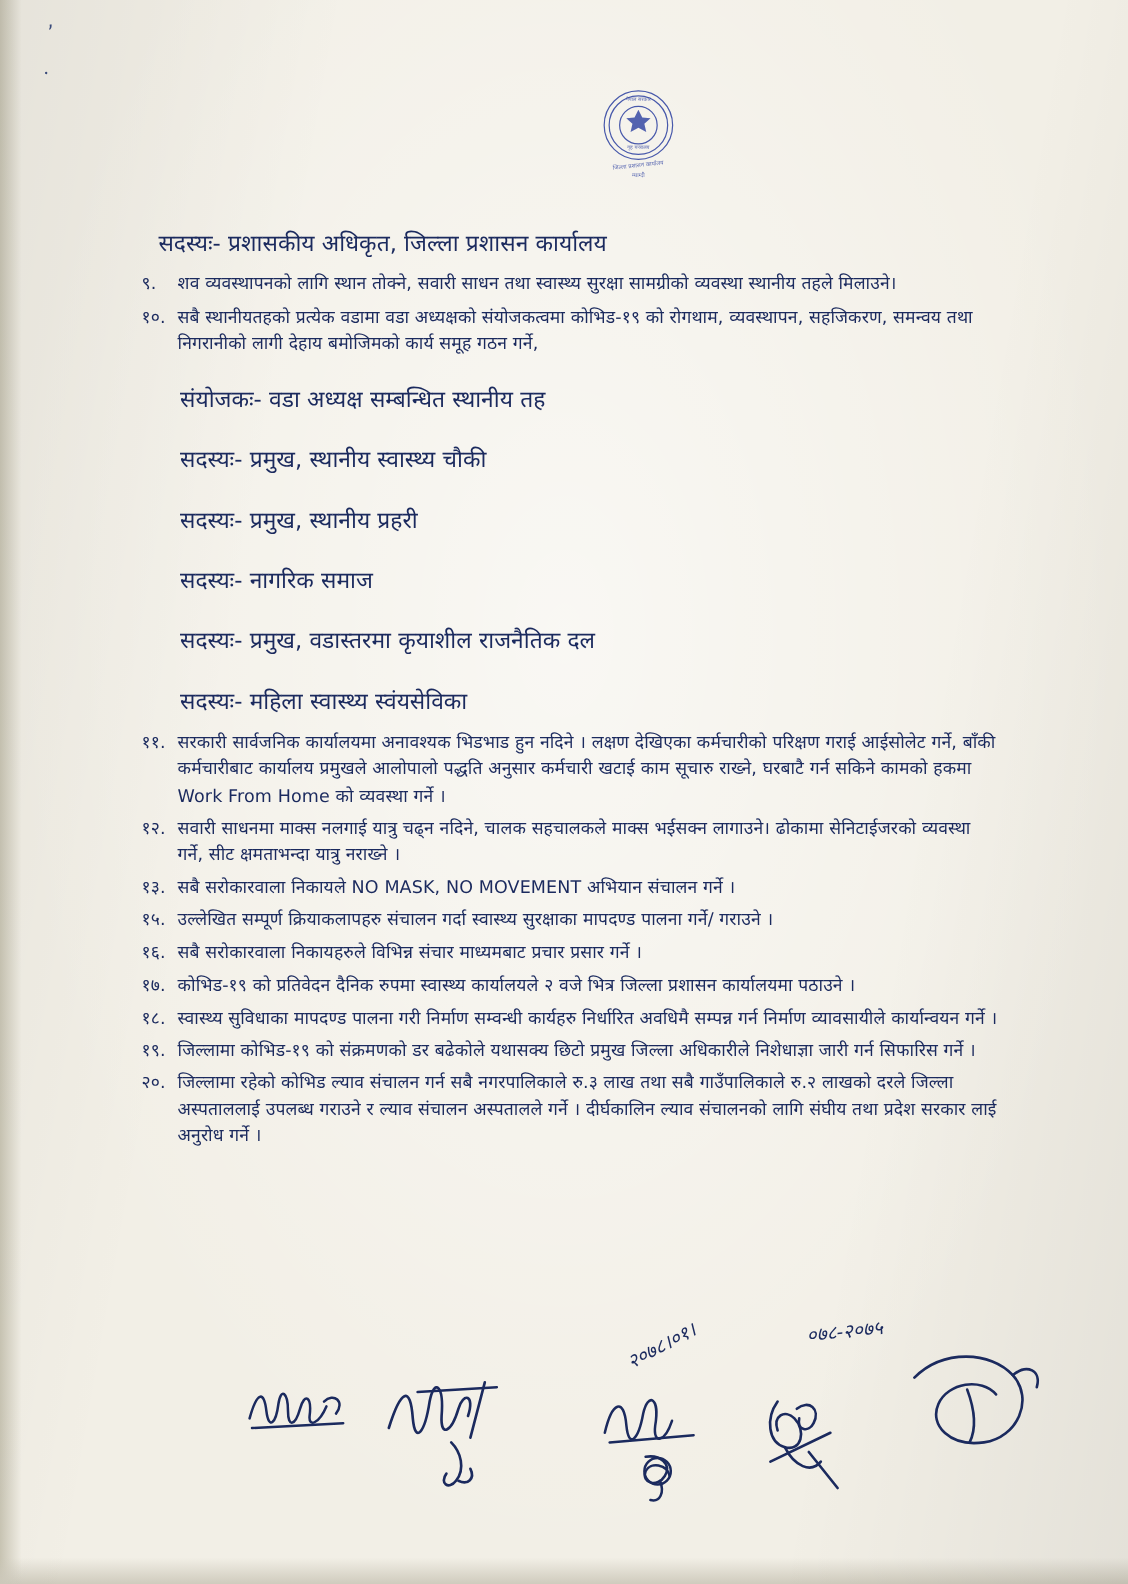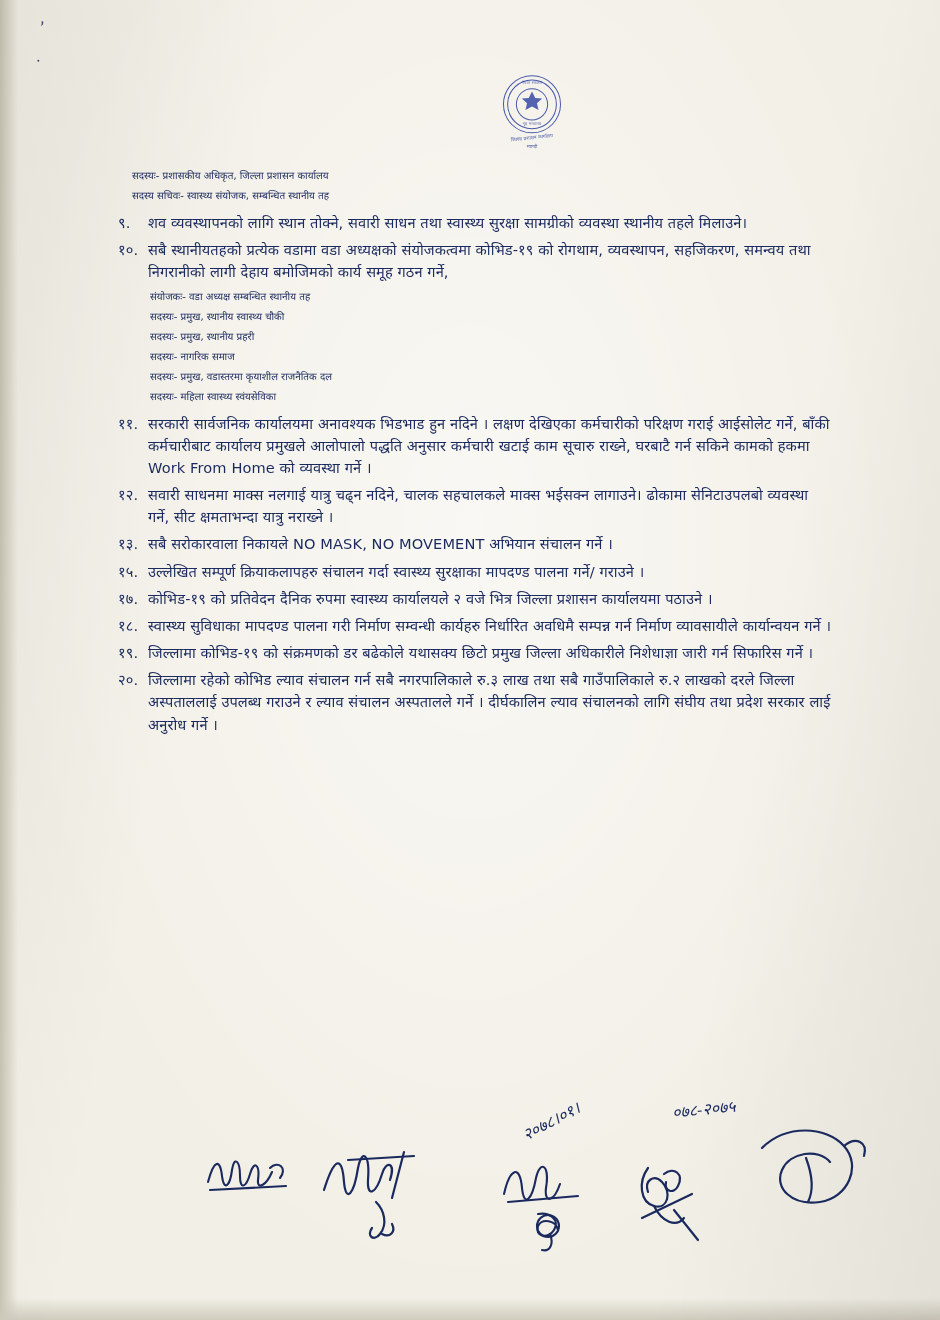--- a/index.html
+++ b/index.html
@@ -70,23 +70,24 @@
   }
   .num {
     flex: 0 0 auto;
     min-width: 30px;
     white-space: nowrap;
   }
   .txt {
     flex: 1 1 auto;
   }
   .plain {
-    font-size: 10px;
+    font-size: 19px;
     line-height: 1.6;
     margin-bottom: 4px;
+    margin-top: 20px;
   }
   .indent1 { margin-left: 14px; }
   .indent2 { margin-left: 32px; }
   .gap-s { height: 4px; }
 
   
   .sig-area {
     position: absolute;
     left: 0; right: 0;
     top: 1090px;
@@ -138,21 +139,20 @@
       <g fill="#2b3fa0" opacity="0.8" font-family="DejaVu Sans, sans-serif" font-size="5.2" text-anchor="middle">
         <text x="50" y="84" transform="rotate(-6 50 84)">जिल्ला प्रशासन कार्यालय</text>
         <text x="50" y="93">म्याग्दी</text>
       </g>
     </svg>
   </div>
 
   <div class="content">
 
     <div class="plain indent1">सदस्यः- प्रशासकीय अधिकृत, जिल्ला प्रशासन कार्यालय</div>
-    <div class="plain indent1">सदस्य सचिवः- स्वास्थ्य संयोजक, सम्बन्धित स्थानीय तह</div>
 
     <div class="gap-s"></div>
 
     <div class="line">
       <span class="num">९.</span>
       <span class="txt">शव व्यवस्थापनको लागि स्थान तोक्ने, सवारी साधन तथा स्वास्थ्य सुरक्षा सामग्रीको व्यवस्था स्थानीय तहले मिलाउने।</span>
     </div>
 
     <div class="line">
       <span class="num">१०.</span>
@@ -168,34 +168,38 @@
 
     <div class="gap-s"></div>
 
     <div class="line">
       <span class="num">११.</span>
       <span class="txt">सरकारी सार्वजनिक कार्यालयमा अनावश्यक भिडभाड हुन नदिने । लक्षण देखिएका कर्मचारीको परिक्षण गराई आईसोलेट गर्ने, बाँकी कर्मचारीबाट कार्यालय प्रमुखले आलोपालो पद्धति अनुसार कर्मचारी खटाई काम सूचारु राख्ने, घरबाटै गर्न सकिने कामको हकमा Work From Home को व्यवस्था गर्ने ।</span>
     </div>
 
     <div class="line">
       <span class="num">१२.</span>
-      <span class="txt">सवारी साधनमा माक्स नलगाई यात्रु चढ्न नदिने, चालक सहचालकले माक्स भईसक्न लागाउने। ढोकामा सेनिटाउपलबो व्यवस्था गर्ने, सीट क्षमताभन्दा यात्रु नराख्ने ।</span>
+      <span class="txt">सवारी साधनमा माक्स नलगाई यात्रु चढ्न नदिने, चालक सहचालकले माक्स भईसक्न लागाउने। ढोकामा सेनिटाईजरको व्यवस्था गर्ने, सीट क्षमताभन्दा यात्रु नराख्ने ।</span>
     </div>
 
     <div class="line">
       <span class="num">१३.</span>
       <span class="txt">सबै सरोकारवाला निकायले NO MASK, NO MOVEMENT अभियान संचालन गर्ने ।</span>
     </div>
 
 
     <div class="line">
       <span class="num">१५.</span>
       <span class="txt">उल्लेखित सम्पूर्ण क्रियाकलापहरु संचालन गर्दा स्वास्थ्य सुरक्षाका मापदण्ड पालना गर्ने/ गराउने ।</span>
     </div>
 
+    <div class="line">
+      <span class="num">१६.</span>
+      <span class="txt">सबै सरोकारवाला निकायहरुले विभिन्न संचार माध्यमबाट प्रचार प्रसार गर्ने ।</span>
+    </div>
 
     <div class="line">
       <span class="num">१७.</span>
       <span class="txt">कोभिड-१९ को प्रतिवेदन दैनिक रुपमा स्वास्थ्य कार्यालयले २ वजे भित्र जिल्ला प्रशासन कार्यालयमा पठाउने ।</span>
     </div>
 
     <div class="line">
       <span class="num">१८.</span>
       <span class="txt">स्वास्थ्य सुविधाका मापदण्ड पालना गरी निर्माण सम्वन्धी कार्यहरु निर्धारित अवधिमै सम्पन्न गर्न निर्माण व्यावसायीले कार्यान्वयन गर्ने ।</span>
     </div>

